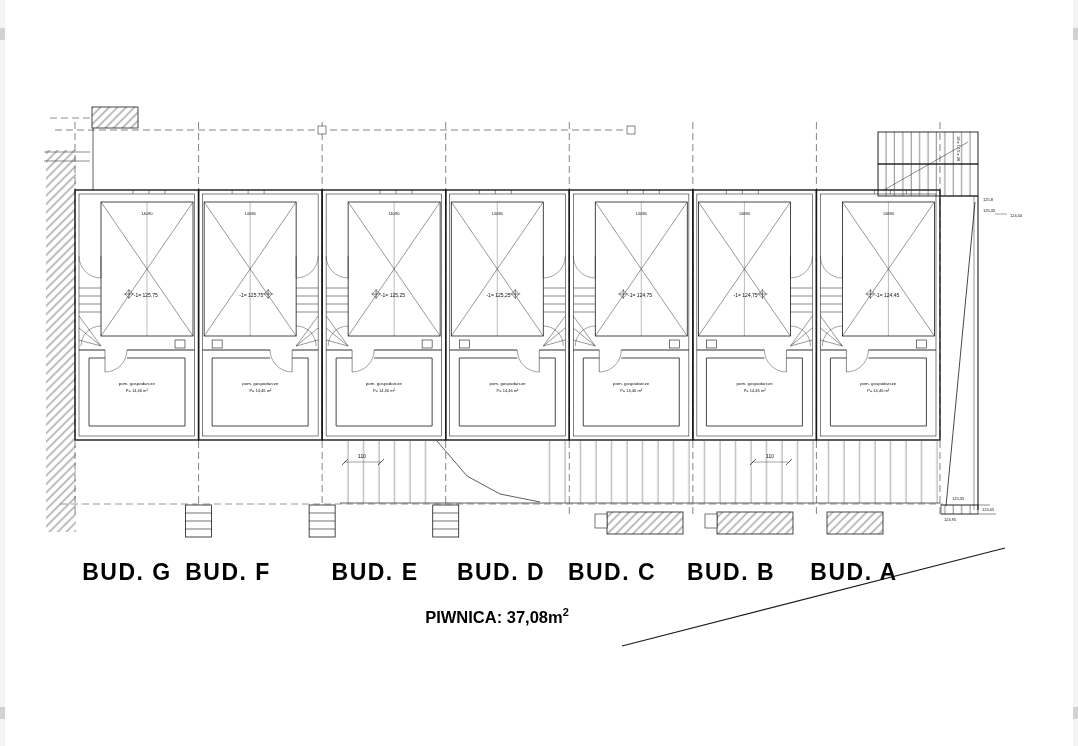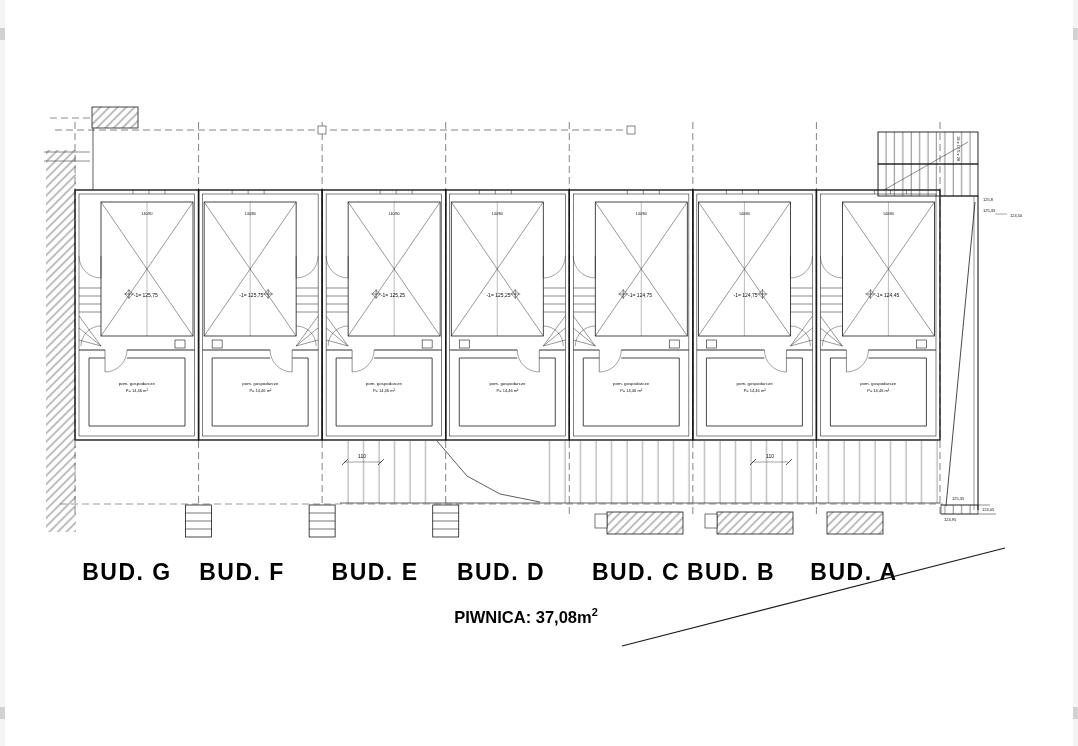--- a/index.html
+++ b/index.html
@@ -10,21 +10,21 @@
   .t36{font-size:3.6px}
   .t4{font-size:4px}
   .t44{font-size:4.4px}
   .t5{font-size:5px}
   .mid{text-anchor:middle}
   .end{text-anchor:end}
   .dash{stroke-dasharray:7 4;}
   .bud{position:absolute;top:559px;transform:translateX(-50%);
        font-weight:700;font-size:23px;letter-spacing:1.5px;color:#000;white-space:nowrap;}
   .subtitle{position:absolute;top:606px;left:497px;transform:translateX(-50%);
-            font-weight:700;font-size:16.5px;color:#000;white-space:nowrap;margin-left:29px;}
+            font-weight:700;font-size:16.5px;color:#000;white-space:nowrap;}
   .subtitle .sup{vertical-align:super;font-size:11px;}
   .edge{position:absolute;background:#f4f4f4;}
   .edge-sq{position:absolute;background:#d2d2d2;}
 </style>
 </head>
 <body>
 
 <div class="page">
 
   <svg width="1078" height="746" viewBox="0 0 1078 746">
@@ -189,24 +189,24 @@
       <text x="983" y="201" class="t4">125,8</text>
       <text x="983" y="212" class="t4">125,35</text>
       <text x="1010" y="217" class="t4">124,50</text>
       <text x="952" y="500" class="t4">125,35</text>
       <text x="944" y="521" class="t4">124,95</text>
       <text x="982" y="511" class="t4">124,05</text>
     </g>
   </svg>
 
   <div class="bud" style="left:127px">BUD. G</div>
-  <div class="bud" style="left:242px">BUD. F</div>
+  <div class="bud" style="left:228px">BUD. F</div>
   <div class="bud" style="left:375px">BUD. E</div>
   <div class="bud" style="left:501px">BUD. D</div>
-  <div class="bud" style="left:636px">BUD. C</div>
+  <div class="bud" style="left:612px">BUD. C</div>
   <div class="bud" style="left:731px">BUD. B</div>
   <div class="bud" style="left:854px">BUD. A</div>
 
   <div class="subtitle">
     <span>PIWNICA: 37,08m</span><span class="sup">2</span>
   </div>
 
   <div class="edge" style="left:0;top:0;width:5px;height:746px"></div>
   <div class="edge" style="left:1073px;top:0;width:5px;height:746px"></div>
   <div class="edge-sq" style="left:0;top:28px;width:5px;height:12px"></div>

